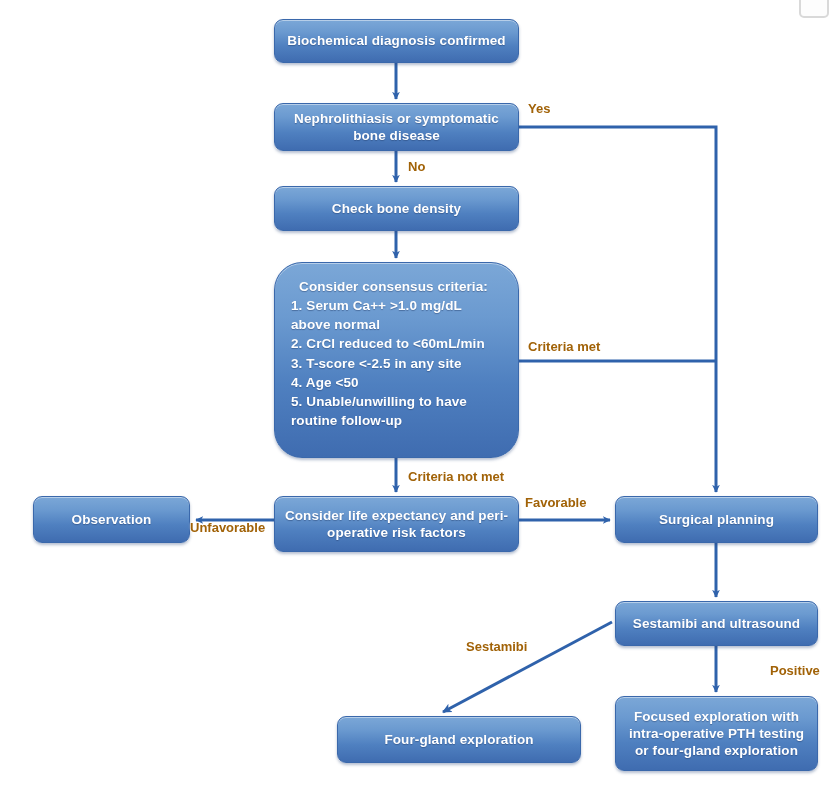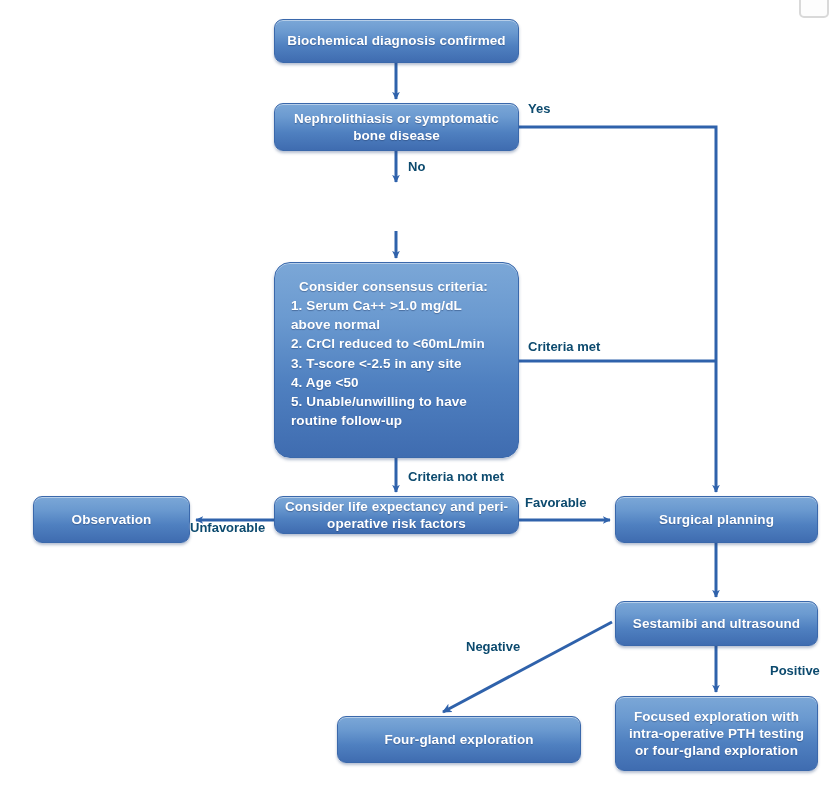--- a/index.html
+++ b/index.html
@@ -30,30 +30,30 @@
     z-index:3;
   }
   .node .inner{width:100%;}
 
   
   .node.criteria{
     align-items:flex-start;
     justify-content:flex-start;
     text-align:left;
     padding:14px 14px 10px 16px;
-    border-radius:16px;
+    border-radius:28px;
     font-size:13.5px;
     line-height:1.42;
   }
   .node.criteria .head{display:block;text-align:center;padding-right:8px;}
 
   
   .lbl{
     position:absolute;
-    color:#0c4a6e;
+    color:#a16207;
     font-weight:bold;
     font-size:13px;
     font-family:"Liberation Sans", sans-serif;
     white-space:nowrap;
     z-index:5;
     text-shadow:0 0 2px #fff,0 0 2px #fff;
   }
 
   
   .artifact{
@@ -101,33 +101,36 @@
   </svg>
 
   <div class="node" style="left:274px;top:19px;width:245px;height:44px;">
     <span class="inner">Biochemical diagnosis confirmed</span>
   </div>
 
   <div class="node" style="left:274px;top:103px;width:245px;height:48px;">
     <span class="inner">Nephrolithiasis or symptomatic bone disease</span>
   </div>
 
+  <div class="node" style="left:274px;top:186px;width:245px;height:45px;">
+    <span class="inner">Check bone density</span>
+  </div>
 
   <div class="node criteria" style="left:274px;top:262px;width:245px;height:196px;">
     <div class="inner">
       <span class="head">Consider consensus criteria:</span>
       <span>1. Serum Ca++ &gt;1.0 mg/dL above normal</span><br>
       <span>2. CrCl reduced to &lt;60mL/min</span><br>
       <span>3. T-score &lt;-2.5 in any site</span><br>
       <span>4. Age &lt;50</span><br>
       <span>5. Unable/unwilling to have routine follow-up</span>
     </div>
   </div>
 
-  <div class="node" style="left:274px;top:496px;width:245px;height:38px;">
+  <div class="node" style="left:274px;top:496px;width:245px;height:56px;">
     <span class="inner">Consider life expectancy and peri-operative risk factors</span>
   </div>
 
   <div class="node" style="left:33px;top:496px;width:157px;height:47px;">
     <span class="inner">Observation</span>
   </div>
 
   <div class="node" style="left:615px;top:496px;width:203px;height:47px;">
     <span class="inner">Surgical planning</span>
   </div>
@@ -143,17 +146,17 @@
   <div class="node" style="left:615px;top:696px;width:203px;height:75px;">
     <span class="inner">Focused exploration with intra-operative PTH testing or four-gland exploration</span>
   </div>
 
   <div class="lbl" style="left:528px;top:101px;">Yes</div>
   <div class="lbl" style="left:408px;top:159px;">No</div>
   <div class="lbl" style="left:528px;top:339px;">Criteria met</div>
   <div class="lbl" style="left:408px;top:469px;">Criteria not met</div>
   <div class="lbl" style="left:190px;top:520px;">Unfavorable</div>
   <div class="lbl" style="left:525px;top:495px;">Favorable</div>
-  <div class="lbl" style="left:466px;top:639px;">Negative</div>
+  <div class="lbl" style="left:466px;top:639px;">Sestamibi</div>
   <div class="lbl" style="left:770px;top:663px;">Positive</div>
 
   <div class="artifact"></div>
 </div>
 
 </body></html>

